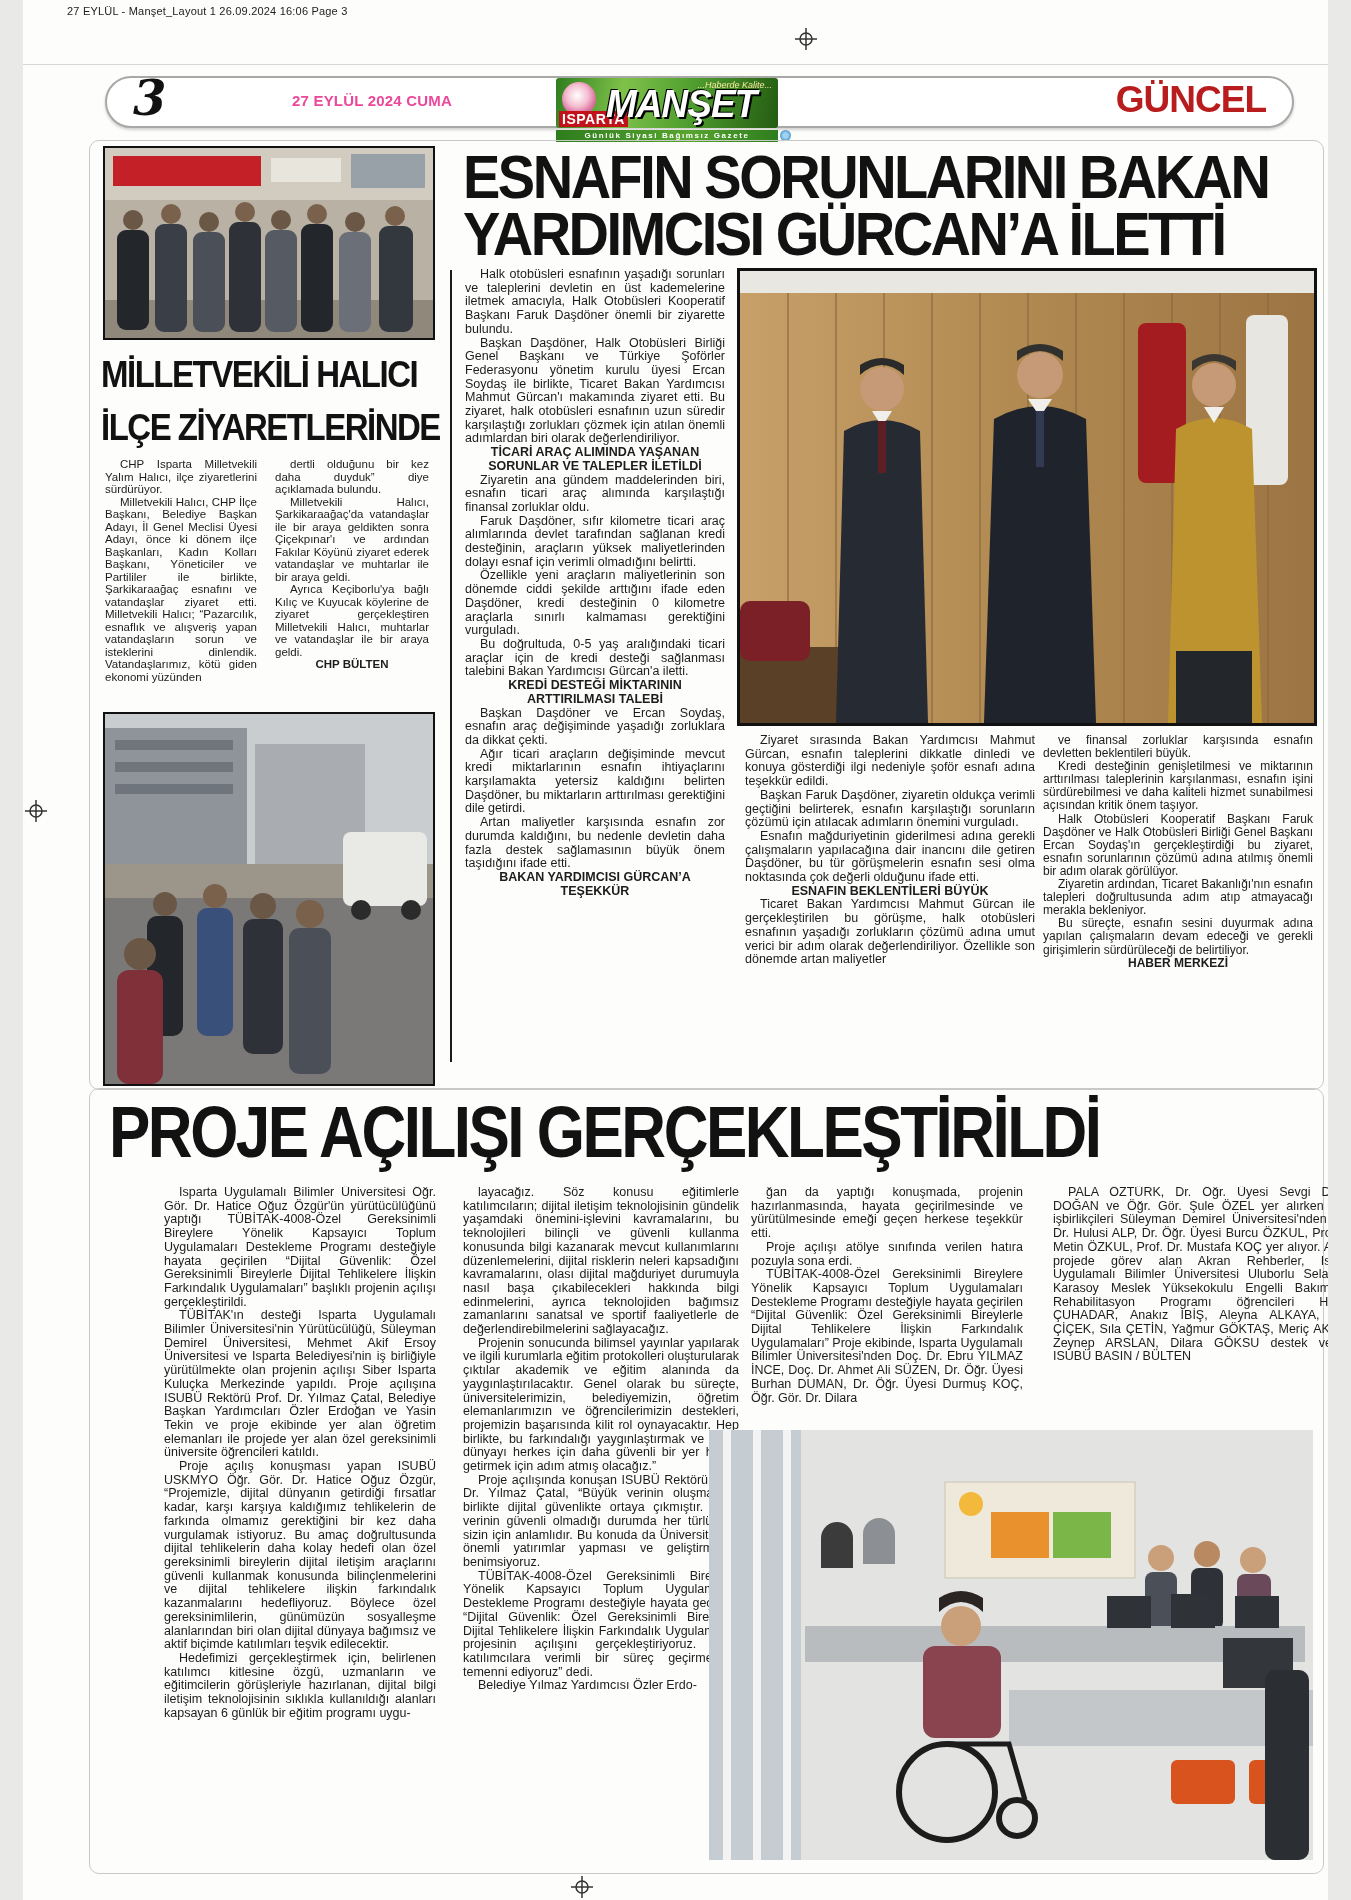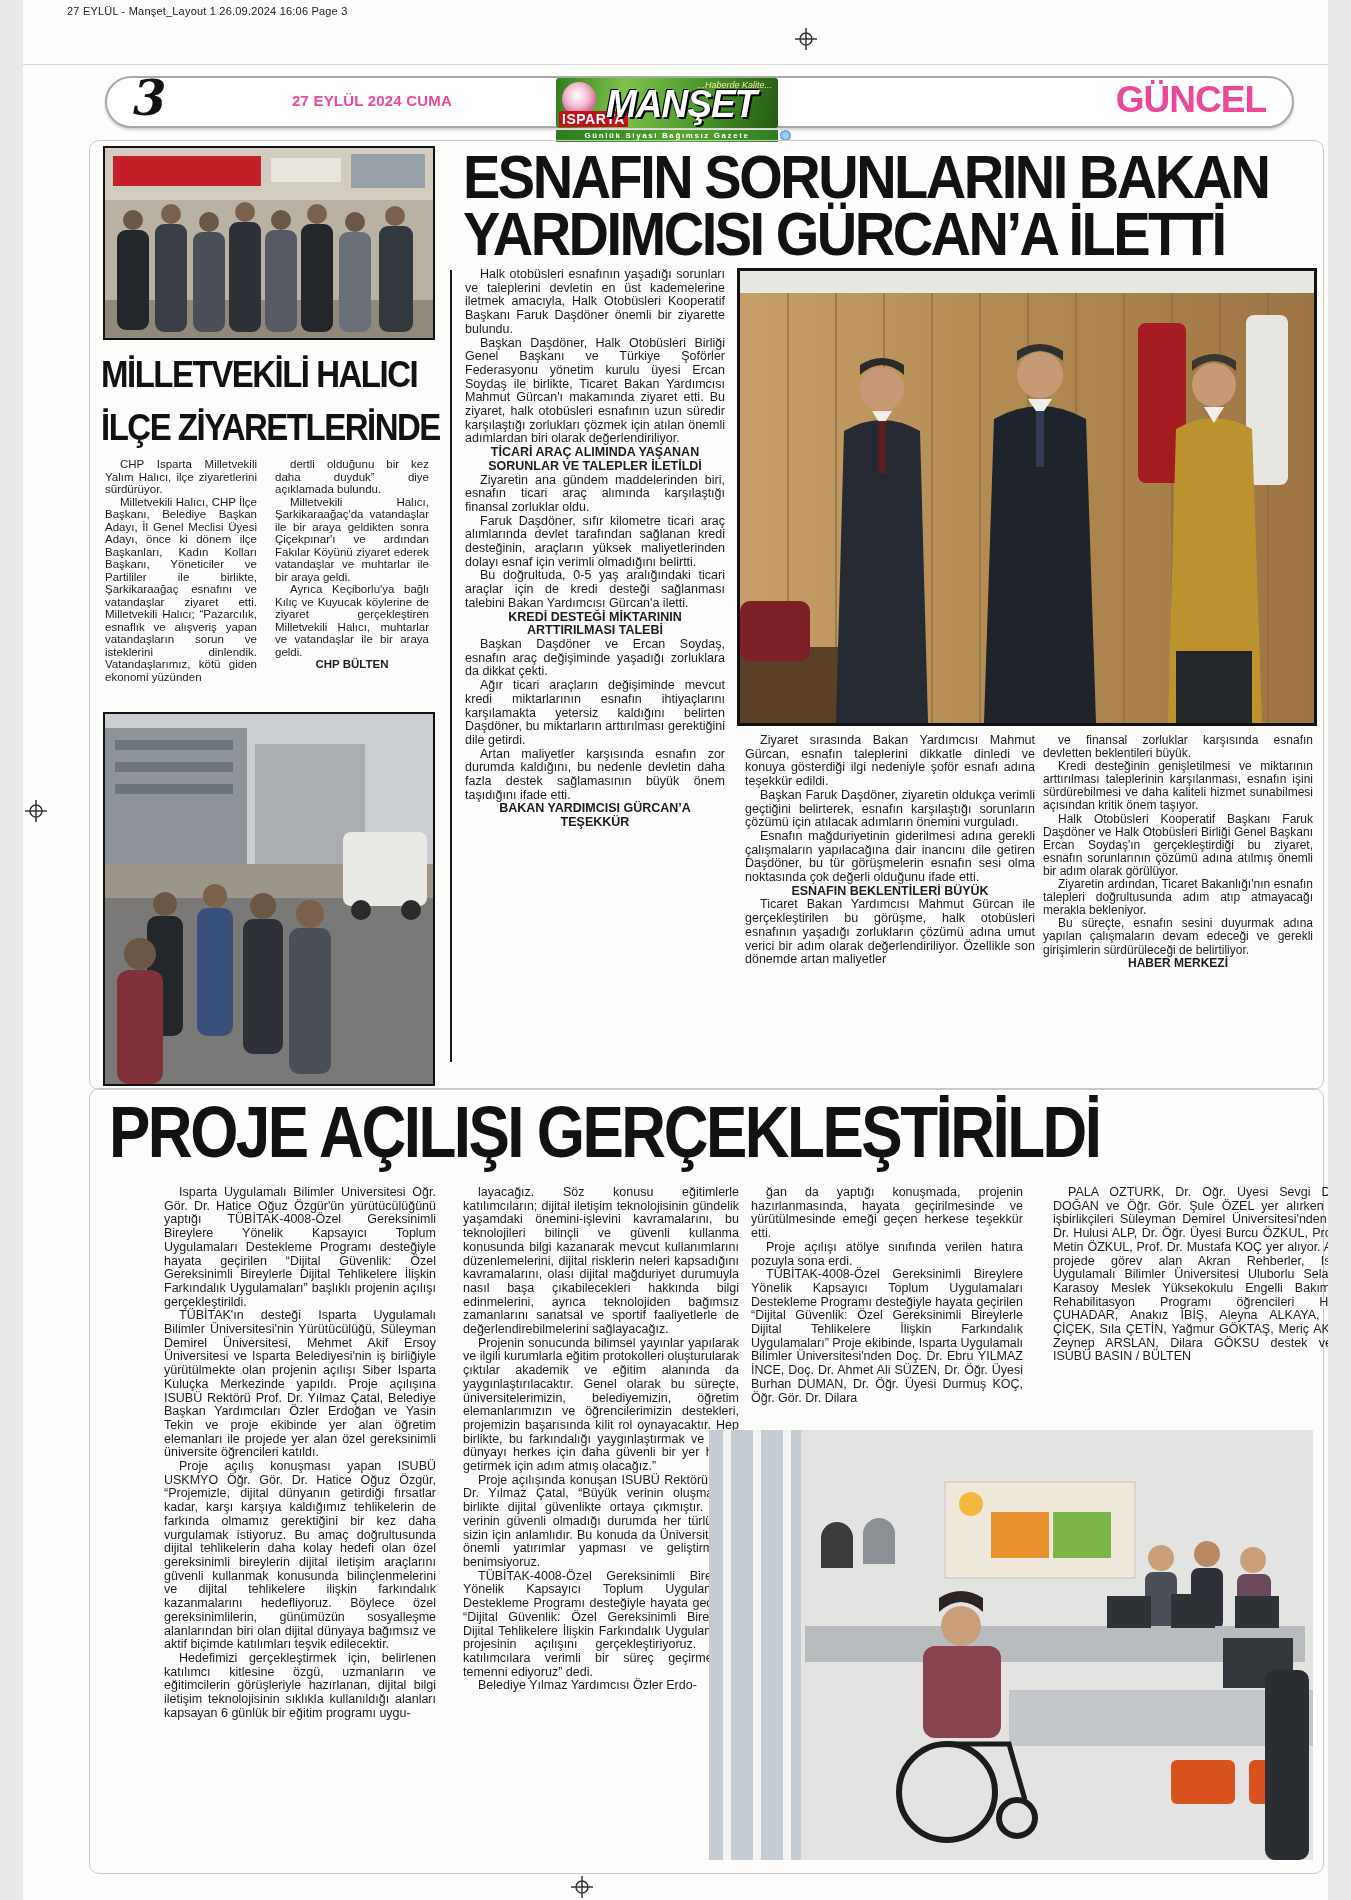--- a/index.html
+++ b/index.html
@@ -9,21 +9,21 @@
   
   .print-line{left:44px;top:5px;font-size:11px;color:#222;letter-spacing:.2px;}
   .top-rule{left:0;top:64px;width:1351px;height:1px;background:#d7d7d5;}
   .regmark{position:absolute;width:22px;height:22px;}
   
   .masthead{left:82px;top:76px;width:1185px;height:48px;border:2px solid #a8a8a6;border-radius:26px;
             background:#fff;box-shadow:0 2px 3px rgba(0,0,0,.18);}
   .pageno{position:absolute;left:26px;top:-8px;font-family:"DejaVu Serif",serif;font-style:italic;
           font-weight:900;font-size:48px;color:#111;}
   .m-date{position:absolute;left:185px;top:14px;font-size:15px;font-weight:bold;letter-spacing:.2px;color:#ec4899;}
-  .m-section{position:absolute;right:26px;top:1px;font-size:37px;font-weight:900;letter-spacing:-1px;color:#ec4899;}
+  .m-section{position:absolute;right:26px;top:1px;font-size:37px;font-weight:900;letter-spacing:-1px;color:#b91c1c;}
   .logo{left:533px;top:78px;width:222px;height:50px;border-radius:3px;overflow:hidden;
         background:linear-gradient(100deg,#2e7d1e 0%,#7fc24a 30%,#4f9e2f 60%,#245c12 100%);}
   .logo-slogan{position:absolute;right:6px;top:2px;font-size:9px;font-style:italic;color:#fbe9a0;}
   .logo-title{position:absolute;left:50px;top:4px;font-size:37px;font-weight:900;font-style:italic;
               color:#fff;letter-spacing:-1px;text-shadow:2px 2px 0 #000,-1px -1px 0 #000;transform:scaleY(1.05);transform-origin:left top;}
   .logo-rose{position:absolute;left:6px;top:4px;width:34px;height:34px;border-radius:50%;
              background:radial-gradient(circle at 45% 40%,#ffffff,#f4bdd0 40%,#d96a9a 68%,#7fae4b 95%);}
   .logo-city{position:absolute;left:3px;bottom:1px;font-size:14px;font-weight:900;color:#fff;
              background:#c1121c;padding:0 3px;letter-spacing:.5px;margin-top:28px;}
   .logo-strip{left:533px;top:130px;width:222px;height:12px;line-height:12px;text-align:center;
@@ -193,20 +193,21 @@
     <div class="hl-line">ESNAFIN SORUNLARINI BAKAN</div>
     <div class="hl-line">YARDIMCISI GÜRCAN’A İLETTİ</div>
   </div>
 
   <div class="abs col body-col esnaf-col1">
       <p class="para">Halk otobüsleri esnafının yaşadığı sorunları ve taleplerini devletin en üst kademelerine iletmek amacıyla, Halk Otobüsleri Kooperatif Başkanı Faruk Daşdöner önemli bir ziyarette bulundu.</p>
       <p class="para">Başkan Daşdöner, Halk Otobüsleri Birliği Genel Başkanı ve Türkiye Şoförler Federasyonu yönetim kurulu üyesi Ercan Soydaş ile birlikte, Ticaret Bakan Yardımcısı Mahmut Gürcan'ı makamında ziyaret etti. Bu ziyaret, halk otobüsleri esnafının uzun süredir karşılaştığı zorlukları çözmek için atılan önemli adımlardan biri olarak değerlendiriliyor.</p>
       <p class="para sub">TİCARİ ARAÇ ALIMINDA YAŞANAN SORUNLAR VE TALEPLER İLETİLDİ</p>
       <p class="para">Ziyaretin ana gündem maddelerinden biri, esnafın ticari araç alımında karşılaştığı finansal zorluklar oldu.</p>
       <p class="para">Faruk Daşdöner, sıfır kilometre ticari araç alımlarında devlet tarafından sağlanan kredi desteğinin, araçların yüksek maliyetlerinden dolayı esnaf için verimli olmadığını belirtti.</p>
+      <p class="para">Özellikle yeni araçların maliyetlerinin son dönemde ciddi şekilde arttığını ifade eden Daşdöner, kredi desteğinin 0 kilometre araçlarla sınırlı kalmaması gerektiğini vurguladı.</p>
       <p class="para">Bu doğrultuda, 0-5 yaş aralığındaki ticari araçlar için de kredi desteği sağlanması talebini Bakan Yardımcısı Gürcan'a iletti.</p>
       <p class="para sub">KREDİ DESTEĞİ MİKTARININ ARTTIRILMASI TALEBİ</p>
       <p class="para">Başkan Daşdöner ve Ercan Soydaş, esnafın araç değişiminde yaşadığı zorluklara da dikkat çekti.</p>
       <p class="para">Ağır ticari araçların değişiminde mevcut kredi miktarlarının esnafın ihtiyaçlarını karşılamakta yetersiz kaldığını belirten Daşdöner, bu miktarların arttırılması gerektiğini dile getirdi.</p>
       <p class="para">Artan maliyetler karşısında esnafın zor durumda kaldığını, bu nedenle devletin daha fazla destek sağlamasının büyük önem taşıdığını ifade etti.</p>
       <p class="para sub">BAKAN YARDIMCISI GÜRCAN’A TEŞEKKÜR</p>
     </div>
 
   <div class="abs photo photo-3">
     <svg viewBox="0 0 574 452" preserveAspectRatio="none">

